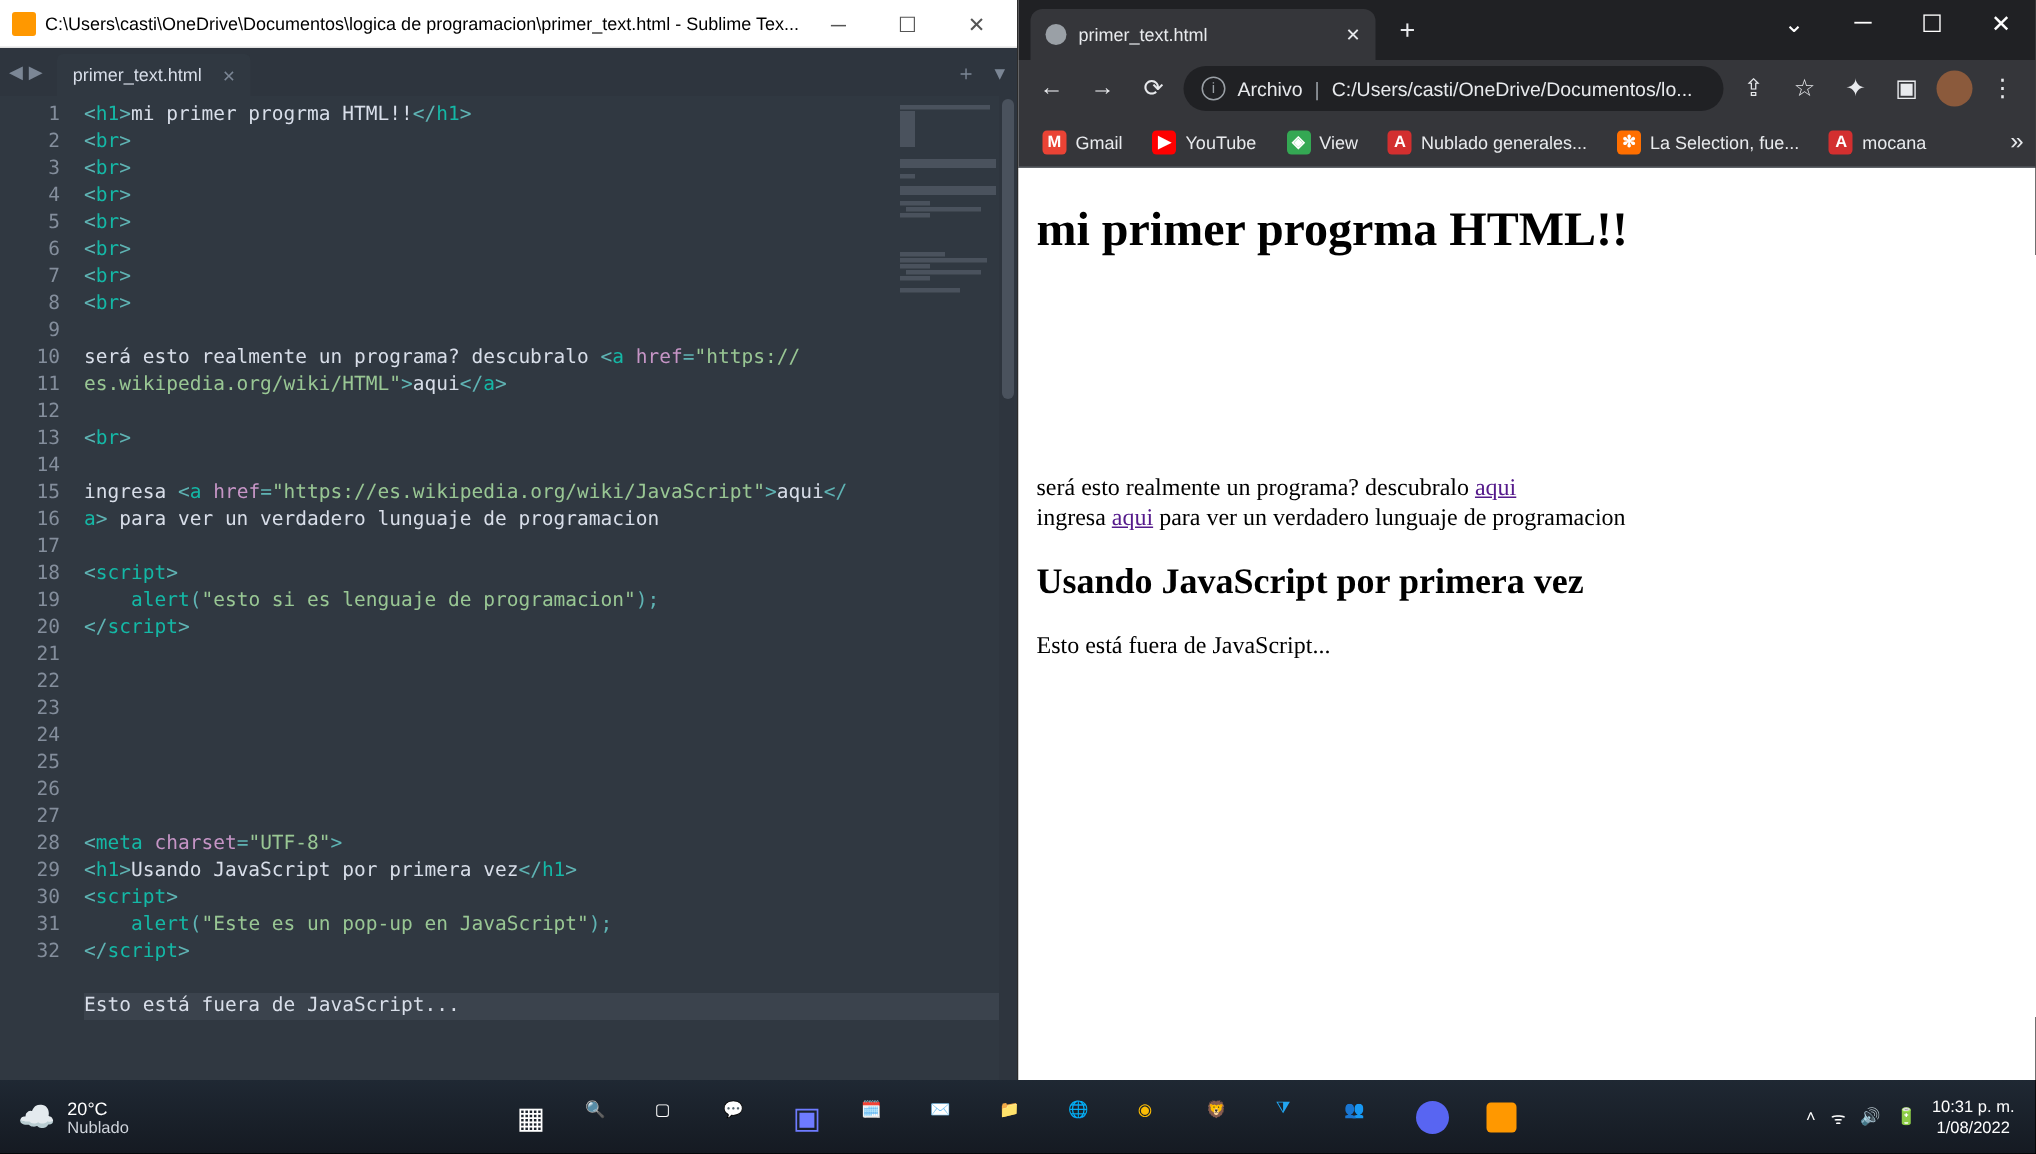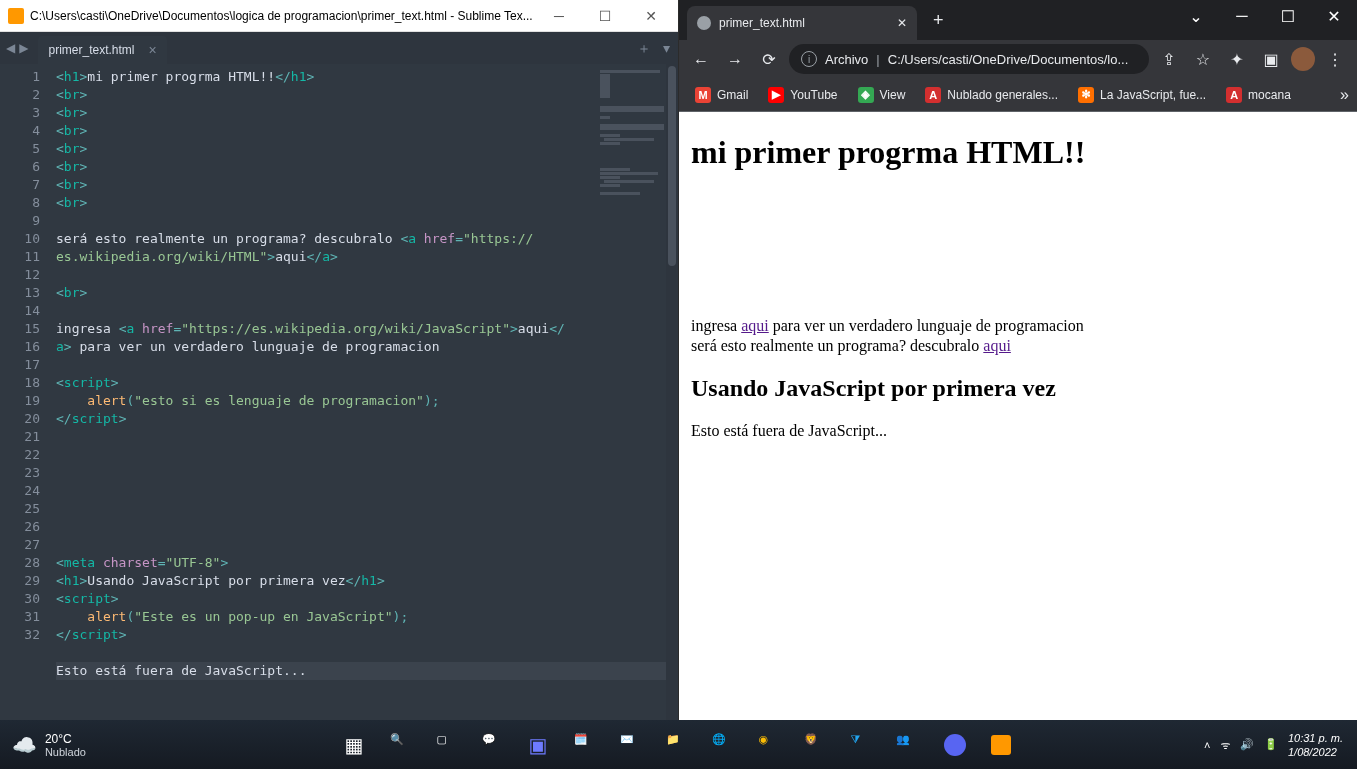--- a/index.html
+++ b/index.html
@@ -52,21 +52,21 @@
     width: 50px; background:#303841; color:#848e9c;
     font: 13px/18px Consolas, monospace; text-align:right; padding: 4px 10px 0 0;
   }
   .st-code {
     flex:1; font: 13px/18px Consolas, monospace; padding: 4px 0 0 6px;
     white-space: pre; color:#d8dee9; position:relative;
   }
   .st-line-hl { position:absolute; left:0; right:0; height:18px; background:#3b434d;}
   .tag { color:#14b8a6;} .attr { color:#c695c6;} .str { color:#99c794;}
   .txt { color:#d8dee9;} .punct{ color:#5fb4b4;}
-  .fn  { color:#fdba74;}
+  .fn  { color:#14b8a6;}
   .st-minimap { position:absolute; right:10px; top:4px; width:70px; height:130px; }
   .mm-blk { position:absolute; background:#4a525d; }
   .st-scroll { position:absolute; right:0; top:0; width:12px; height:100%; background:#2e353e;}
   .st-scroll-thumb { position:absolute; right:2px; top:2px; width:8px; height:200px; background:#4a525d; border-radius:4px;}
   .st-status {
     height: 24px; background:#2e353e; color:#9aa4b2; font-size:12px;
     display:flex; align-items:center; padding: 0 12px; gap: 24px;
   }
   .st-status .spacer { flex:1;}
   .st-status .sq { width:12px; height:12px; border:1px solid #9aa4b2; margin-right:8px;}
@@ -127,21 +127,21 @@
   }
   .tb-weather { display:flex; align-items:center; gap:8px; padding:0 12px;}
   .tb-weather-icon { font-size:20px;}
   .tb-center { position:absolute; left:50%; transform:translateX(-50%); display:flex; gap:6px;}
   .tb-icon {
     width:40px; height:40px; display:flex;align-items:center;justify-content:center;
     border-radius:4px;
   }
   .tb-icon svg, .tb-icon span { width:24px; height:24px;}
   .tb-tray { margin-left:auto; display:flex; align-items:center; gap:10px; padding:0 14px;}
-  .tb-tray .time { text-align:left; line-height:14px;font-style:italic;}
+  .tb-tray .time { text-align:center; line-height:14px;}
 </style>
 </head>
 <body>
 
 <div class="sublime">
   <div class="st-titlebar">
     <div class="st-logo"></div>
     <div class="st-title">C:\Users\casti\OneDrive\Documentos\logica de programacion\primer_text.html - Sublime Tex...</div>
     <div class="win-btn">─</div>
     <div class="win-btn">☐</div>
@@ -265,36 +265,36 @@
       <div class="bm">
         <div class="bm-ico" style="background: rgb(52, 168, 83); color: rgb(255, 255, 255);">◈</div>
         <span>View</span>
       </div>
       <div class="bm">
         <div class="bm-ico" style="background: rgb(211, 47, 47); color: rgb(255, 255, 255);">A</div>
         <span>Nublado generales...</span>
       </div>
       <div class="bm">
         <div class="bm-ico" style="background: rgb(255, 111, 0); color: rgb(255, 255, 255);">✻</div>
-        <span>La JavaScript, fue...</span>
+        <span>La Selection, fue...</span>
       </div>
       <div class="bm">
         <div class="bm-ico" style="background: rgb(211, 47, 47); color: rgb(255, 255, 255);">A</div>
         <span>mocana</span>
       </div>
       <div style="margin-left: auto; color: rgb(232, 234, 237);">»</div>
     </div>
   <div class="ch-page">
     <h1>mi primer progrma HTML!!</h1>
     <div style="height:140px"></div>
     <p>
-      <span>ingresa </span><a class="visited">aqui</a><span> para ver un verdadero lunguaje de programacion</span>
+      <span>será esto realmente un programa? descubralo </span><a class="visited">aqui</a>
     </p>
     <p>
-      <span>será esto realmente un programa? descubralo </span><a class="visited">aqui</a>
+      <span>ingresa </span><a class="visited">aqui</a><span> para ver un verdadero lunguaje de programacion</span>
     </p>
     <h2>Usando JavaScript por primera vez</h2>
     <p>Esto está fuera de JavaScript...</p>
   </div>
 </div>
 
 <div class="taskbar">
   <div class="tb-weather">
     <span class="tb-weather-icon">☁️</span>
     <div>

